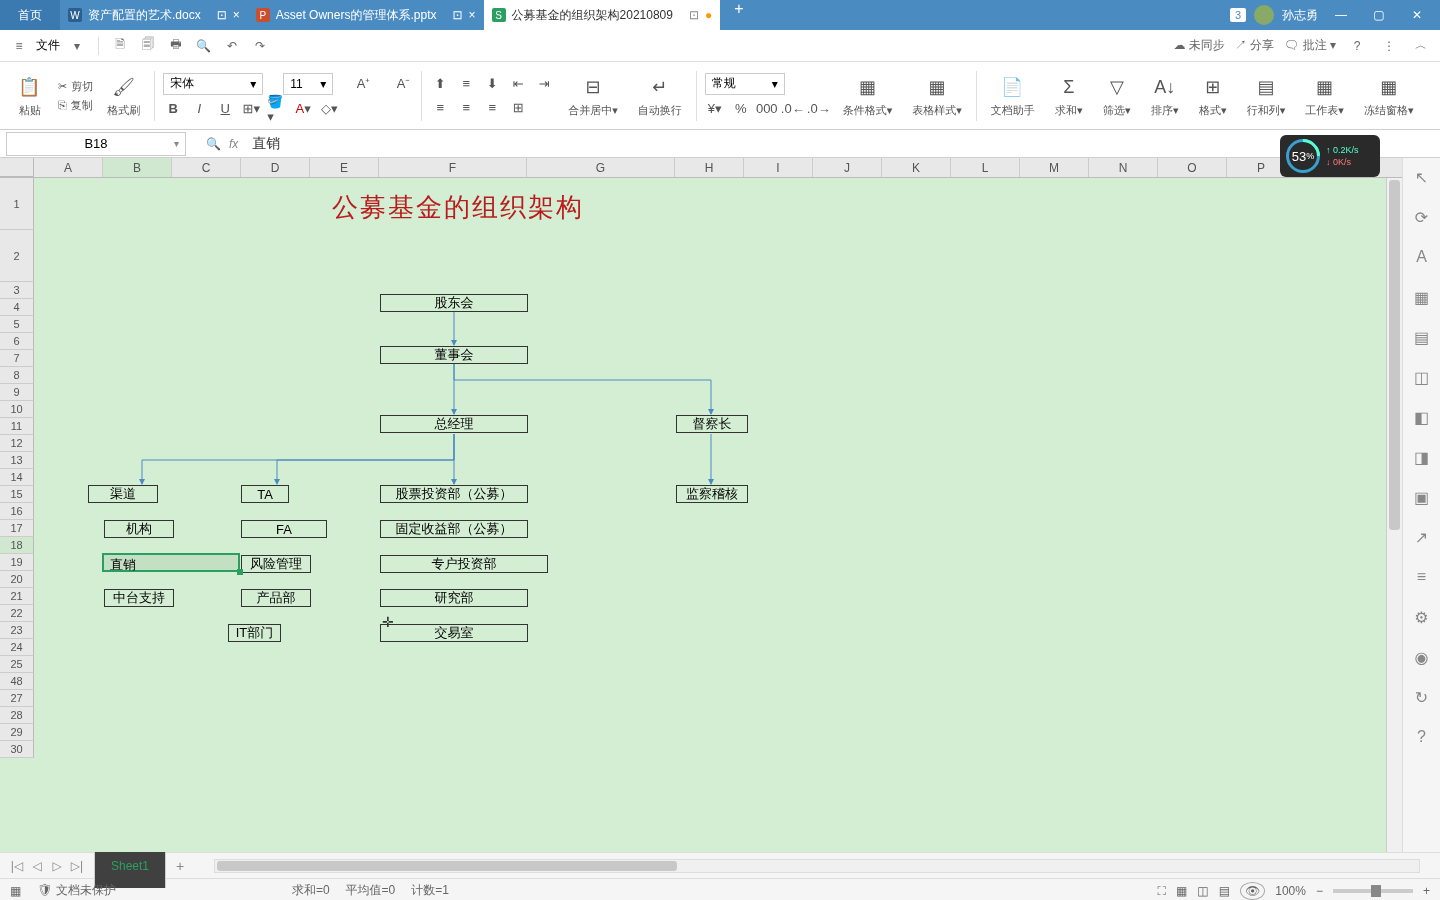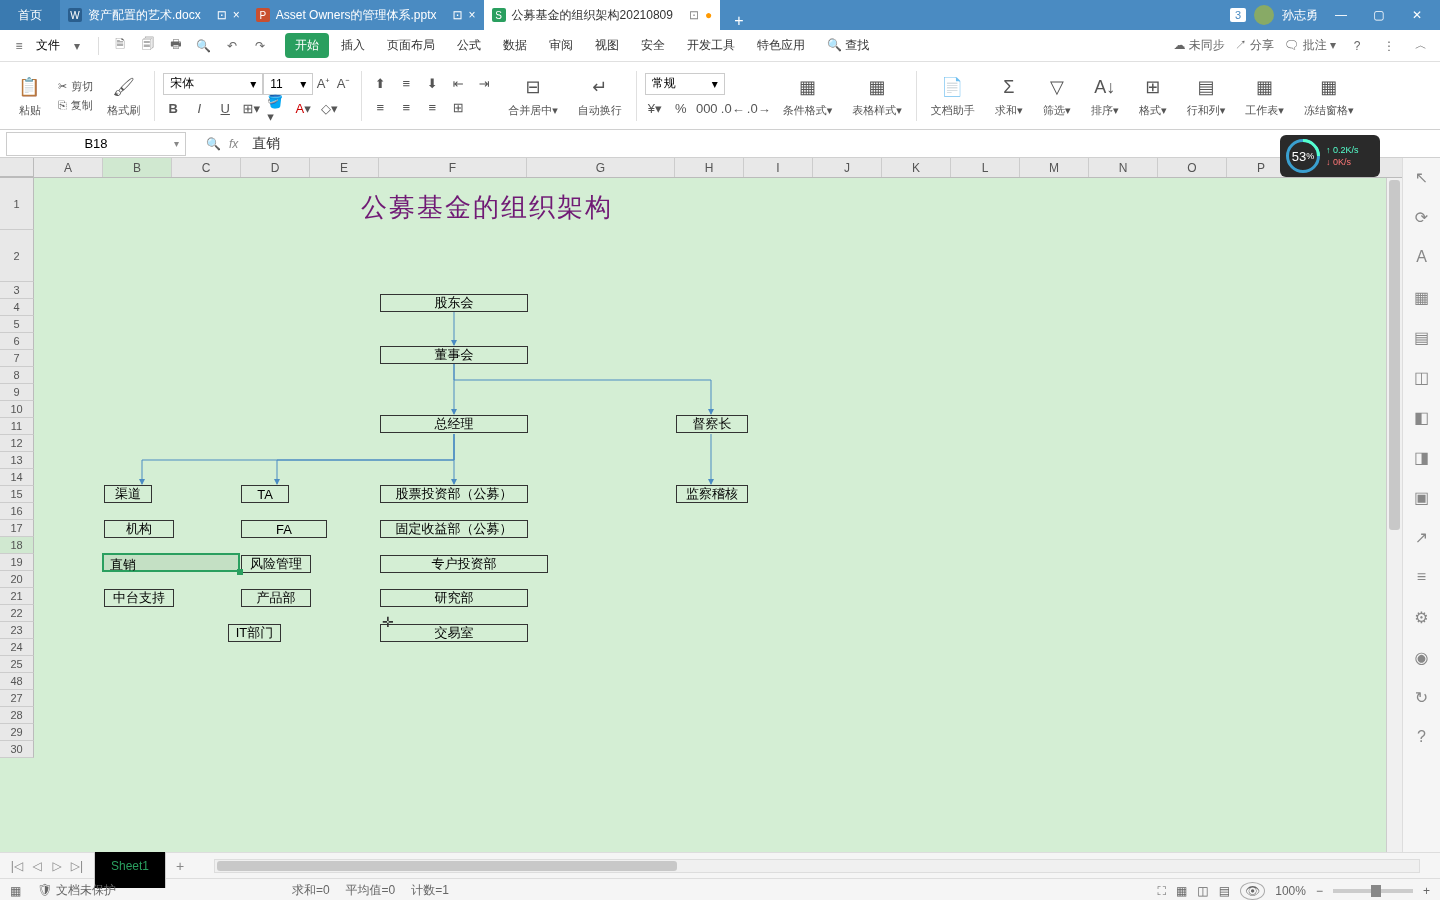--- a/index.html
+++ b/index.html
@@ -1,19 +1,19 @@
 <!DOCTYPE html>
 <html><head>
   <meta charset="utf-8">
   <style>
     * { margin: 0; padding: 0; box-sizing: border-box; font-family: "Microsoft YaHei", sans-serif; }
     body { width: 1440px; height: 900px; background: #f0f0f0; overflow: hidden; font-size: 12px; }
     
     
-    .titlebar { height: 30px; background: #4a8bc2; display: flex; align-items: flex-end; }
+    .titlebar { height: 30px; background: #4a8bc2; display: flex; align-items: flex-start; }
     .tab { height: 30px; padding: 0 8px; display: flex; align-items: center; gap: 6px; color: #fff; font-size: 12px; cursor: pointer; }
     .tab.home { background: #3a7ab0; padding: 0 18px; }
     .tab.active { background: #fff; color: #333; }
     .tab-icon { width: 14px; height: 14px; display: inline-flex; align-items: center; justify-content: center; font-size: 10px; }
     .tab-icon.w { background: #2a5f8f; color: #fff; border-radius: 2px; }
     .tab-icon.p { background: #c94f2f; color: #fff; border-radius: 2px; }
     .tab-icon.s { background: #2a9f5f; color: #fff; border-radius: 2px; }
     .tab-close { margin-left: 10px; }
     .tab-plus { padding: 0 14px; color: #fff; font-size: 16px; }
     .titlebar-right { margin-left: auto; display: flex; align-items: center; gap: 8px; padding-right: 8px; color: #fff; }
@@ -33,21 +33,21 @@
     
     
     .ribbon { height: 68px; background: #fff; border-bottom: 1px solid #d0d0d0; display: flex; align-items: center; padding: 0 10px; gap: 8px; }
     .ribbon-group { display: flex; flex-direction: column; align-items: center; justify-content: center; gap: 2px; padding: 0 6px; }
     .ribbon-group.tall { height: 60px; }
     .ribbon-icon-lg { width: 28px; height: 28px; display: flex; align-items: center; justify-content: center; font-size: 18px; color: #555; }
     .ribbon-label { font-size: 11px; color: #555; }
     .ribbon-stack { display: flex; flex-direction: column; gap: 4px; }
     .ribbon-item { display: flex; align-items: center; gap: 4px; font-size: 11px; color: #555; }
     .ribbon-sep { width: 1px; height: 50px; background: #e0e0e0; }
-    .font-select { display: flex; gap: 0; }
+    .font-select { display: flex; gap: 20px; }
     .font-name { width: 100px; height: 22px; border: 1px solid #ccc; padding: 0 6px; font-size: 12px; display: flex; align-items: center; justify-content: space-between; }
     .font-size { width: 50px; height: 22px; border: 1px solid #ccc; padding: 0 6px; font-size: 12px; display: flex; align-items: center; justify-content: space-between; }
     .ribbon-row { display: flex; gap: 6px; align-items: center; }
     .fmt-btn { width: 20px; height: 20px; display: flex; align-items: center; justify-content: center; color: #555; font-size: 13px; }
     .numfmt { width: 80px; height: 22px; border: 1px solid #ccc; padding: 0 6px; font-size: 12px; display: flex; align-items: center; justify-content: space-between; }
     
     
     .formulabar { height: 28px; background: #fff; border-bottom: 1px solid #d0d0d0; display: flex; align-items: center; }
     .namebox { width: 180px; height: 24px; border: 1px solid #ccc; margin-left: 6px; display: flex; align-items: center; justify-content: center; font-size: 13px; position: relative; }
     .namebox::after { content: "▾"; position: absolute; right: 6px; color: #888; font-size: 10px; }
@@ -62,40 +62,40 @@
     .corner { width: 34px; background: #e8e8e8; border-right: 1px solid #bbb; border-bottom: 1px solid #bbb; }
     .col-h { border-right: 1px solid #ccc; display: flex; align-items: center; justify-content: center; font-size: 12px; color: #555; background: #e8e8e8; }
     .col-h.sel { background: #d0e8d0; }
     .grid-body { display: flex; }
     .row-headers { width: 34px; background: #e8e8e8; }
     .row-h { height: 17px; border-bottom: 1px solid #ccc; border-right: 1px solid #bbb; display: flex; align-items: center; justify-content: center; font-size: 11px; color: #555; }
     .row-h.tall { height: 52px; }
     .row-h.sel { background: #d0e8d0; }
     .cells { position: relative; flex: 1; }
     
-    .org-title { position: absolute; left: 298px; top: 12px; font-size: 26px; color: #701a75; font-weight: 500; letter-spacing: 2px; margin-left: 29px; }
+    .org-title { position: absolute; left: 298px; top: 12px; font-size: 26px; color: #b91c1c; font-weight: 500; letter-spacing: 2px; }
     .org-box { position: absolute; border: 1px solid #333; background: #d4eed4; display: flex; align-items: center; justify-content: center; font-size: 13px; height: 18px; }
     .sel-cell { position: absolute; border: 2px solid #2a9f5f; background: rgba(180,210,180,0.5); }
     .sel-handle { position: absolute; width: 6px; height: 6px; background: #2a9f5f; }
     .conn { position: absolute; background: none; }
     .conn-line { stroke: #4a8bc2; stroke-width: 1; fill: none; }
     .conn-arrow { fill: #4a8bc2; }
     .cursor-plus { position: absolute; font-size: 14px; color: #333; }
     
     .vscroll { position: absolute; right: 0; top: 20px; bottom: 0; width: 16px; background: #f0f0f0; border-left: 1px solid #ccc; }
     .vscroll-thumb { position: absolute; left: 2px; right: 2px; top: 2px; height: 350px; background: #c8c8c8; border-radius: 3px; }
     
     .sidepanel { width: 38px; background: #f5f5f5; border-left: 1px solid #ddd; display: flex; flex-direction: column; align-items: center; padding-top: 8px; gap: 18px; }
     .side-icon { width: 22px; height: 22px; display: flex; align-items: center; justify-content: center; color: #888; font-size: 16px; }
     
     
     .sheetbar { height: 26px; background: #f5f5f5; border-top: 1px solid #ddd; display: flex; align-items: center; }
     .sheet-nav { display: flex; gap: 2px; padding: 0 8px; }
     .sheet-nav-btn { width: 18px; height: 18px; display: flex; align-items: center; justify-content: center; color: #888; }
-    .sheet-tab { padding: 15px 16px; background: #000000; border: 1px solid #ccc; border-bottom: none; font-size: 12px; color: #2a9f5f; }
+    .sheet-tab { padding: 15px 16px; background: #404040; border: 1px solid #ccc; border-bottom: none; font-size: 12px; color: #2a9f5f; }
     .sheet-add { padding: 0 10px; color: #888; font-size: 14px; }
     .hscroll { flex: 1; height: 14px; background: #f0f0f0; margin: 0 20px; position: relative; border: 1px solid #ddd; }
     .hscroll-thumb { position: absolute; left: 2px; top: 1px; bottom: 1px; width: 460px; background: #c8c8c8; border-radius: 3px; }
     
     
     .statusbar { height: 24px; background: #f5f5f5; border-top: 1px solid #ddd; display: flex; align-items: center; padding: 0 10px; font-size: 12px; color: #666; gap: 16px; }
     .statusbar-right { margin-left: auto; display: flex; align-items: center; gap: 10px; }
     .zoom-slider { width: 80px; height: 4px; background: #ccc; position: relative; }
     .zoom-thumb { position: absolute; left: 38px; top: -4px; width: 10px; height: 12px; background: #888; }
     
@@ -146,33 +146,20 @@
     <span class="menu-icon">≡</span>
     <span>文件</span>
     <span class="menu-icon">▾</span>
     <span class="menu-sep"></span>
     <span class="menu-icon">🗎</span>
     <span class="menu-icon">🗐</span>
     <span class="menu-icon">🖶</span>
     <span class="menu-icon">🔍</span>
     <span class="menu-icon">↶</span>
     <span class="menu-icon">↷</span>
-  </div>
-  <div class="menu-tabs">
-    <span class="menu-tab active">开始</span>
-    <span class="menu-tab">插入</span>
-    <span class="menu-tab">页面布局</span>
-    <span class="menu-tab">公式</span>
-    <span class="menu-tab">数据</span>
-    <span class="menu-tab">审阅</span>
-    <span class="menu-tab">视图</span>
-    <span class="menu-tab">安全</span>
-    <span class="menu-tab">开发工具</span>
-    <span class="menu-tab">特色应用</span>
-    <span class="menu-tab">🔍 <span>查找</span></span>
   </div>
   <div class="menubar-right">
     <span>☁ <span>未同步</span></span>
     <span>↗ <span>分享</span></span>
     <span>🗨 <span>批注</span> ▾</span>
     <span class="menu-icon">?</span>
     <span class="menu-icon">⋮</span>
     <span class="menu-icon">︿</span>
   </div>
 </div>
@@ -366,21 +353,21 @@
         </div>
       <div class="cells">
 
         <div class="org-title">公募基金的组织架构</div>
 
         <div class="org-box" style="left:346px; top:116px; width:148px">股东会</div>
         <div class="org-box" style="left:346px; top:168px; width:148px">董事会</div>
         <div class="org-box" style="left:346px; top:237px; width:148px">总经理</div>
         <div class="org-box" style="left:642px; top:237px; width:72px">督察长</div>
 
-        <div class="org-box" style="left:70px; top:307px; width:48px">渠道</div>
+        <div class="org-box" style="left:54px; top:307px; width:70px">渠道</div>
         <div class="org-box" style="left:70px; top:342px; width:70px">机构</div>
         <div class="org-box" style="left:70px; top:411px; width:70px">中台支持</div>
 
         <div class="org-box" style="left:207px; top:307px; width:48px">TA</div>
         <div class="org-box" style="left:207px; top:342px; width:86px">FA</div>
         <div class="org-box" style="left:207px; top:377px; width:70px">风险管理</div>
         <div class="org-box" style="left:207px; top:411px; width:70px">产品部</div>
         <div class="org-box" style="left:194px; top:446px; width:53px">IT部门</div>
 
         <div class="org-box" style="left:346px; top:307px; width:148px">股票投资部（公募）</div>

